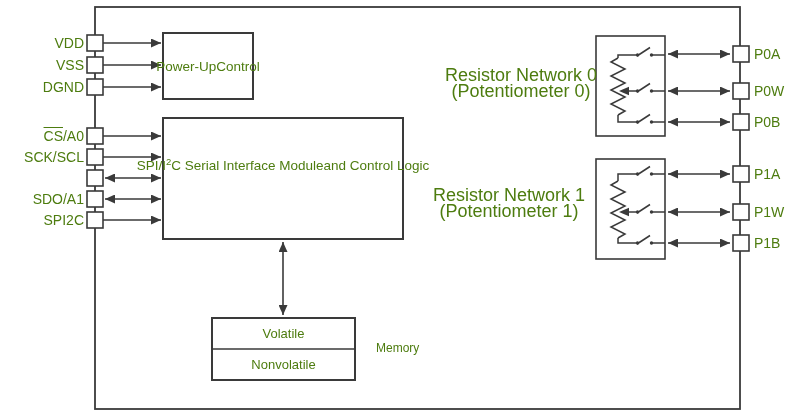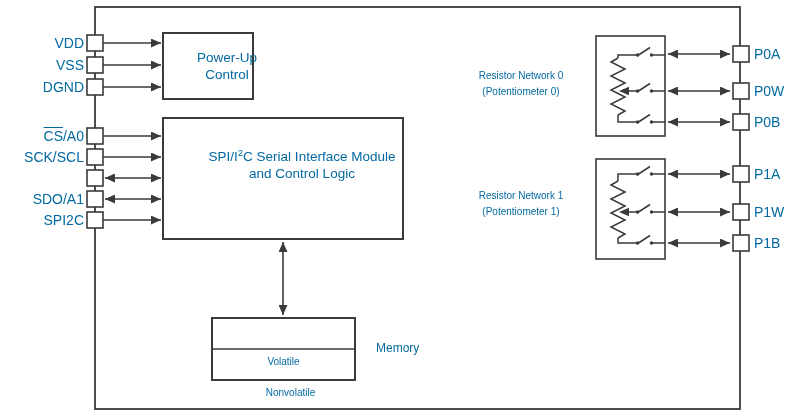--- a/index.html
+++ b/index.html
@@ -1,32 +1,32 @@
 <!DOCTYPE html>
 <html><head>
 <meta charset="utf-8">
 <style>
   html,body{margin:0;padding:0;background:#ffffff;}
   .canvas{
     position:relative;width:800px;height:418px;background:#ffffff;
-    font-family:"Liberation Sans",sans-serif;color:#0369a1;overflow:hidden;
+    font-family:"Liberation Sans",sans-serif;color:#4d7c0f;overflow:hidden;
   }
   .canvas svg{position:absolute;left:0;top:0;}
   .lbl{position:absolute;font-size:14px;line-height:16px;white-space:nowrap;}
   .pinl{left:0;width:84px;text-align:right;}
   .pinr{left:754px;width:60px;text-align:left;}
   .blocklbl{
-    position:absolute;display:flex;flex-direction:column;align-items:center;
-    justify-content:center;text-align:center;font-size:13.5px;line-height:17px;white-space:nowrap;margin-left:19px;
+    position:absolute;display:flex;flex-direction:row;align-items:center;
+    justify-content:center;text-align:center;font-size:13.5px;line-height:17px;white-space:nowrap;
   }
   .cell{
     position:absolute;display:flex;align-items:center;justify-content:center;
-    font-size:10px;white-space:nowrap;margin-top:28px;
+    font-size:13px;white-space:nowrap;
   }
-  .netlbl{position:absolute;text-align:center;font-size:10px;line-height:15.5px;white-space:nowrap;}
+  .netlbl{position:absolute;text-align:center;font-size:18px;line-height:15.5px;white-space:nowrap;}
   .ovl{text-decoration:overline;margin-left:31px;}
   .spisup{font-size:9.5px;line-height:0;vertical-align:super;}
 </style>
 </head>
 <body>
 
 <div class="canvas">
 
   <svg width="800" height="418" viewBox="0 0 800 418">
     <defs>
@@ -150,26 +150,26 @@
     <span>Power-Up</span>
     <span>Control</span>
   </div>
 
   <div class="blocklbl" style="left:163px;top:118px;width:240px;height:94px">
     <span><span>SPI/I</span><sup class="spisup">2</sup><span>C Serial Interface Module</span></span>
     <span>and Control Logic</span>
   </div>
 
   <div class="cell" style="left:212px;top:318px;width:143px;height:31px">Volatile</div>
-  <div class="cell" style="left:219px;top:349px;width:143px;height:31px">Nonvolatile</div>
+  <div class="cell" style="left:212px;top:349px;width:143px;height:31px">Nonvolatile</div>
   <div class="lbl" style="left:376px;top:340px;font-size:12px">Memory</div>
 
   <div class="netlbl" style="left:443px;top:68px;width:156px">
     <div>Resistor Network 0</div>
     <div>(Potentiometer 0)</div>
   </div>
 
-  <div class="netlbl" style="left:443px;top:188px;width:156px">
+  <div class="netlbl" style="left:431px;top:188px;width:156px">
     <div>Resistor Network 1</div>
     <div>(Potentiometer 1)</div>
   </div>
 
 </div>
 
 </body></html>

